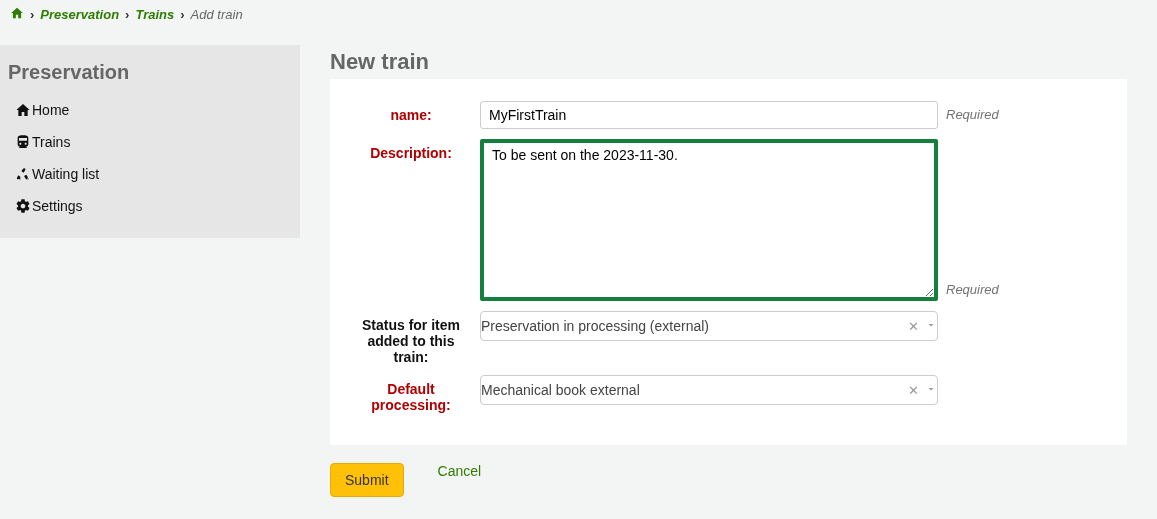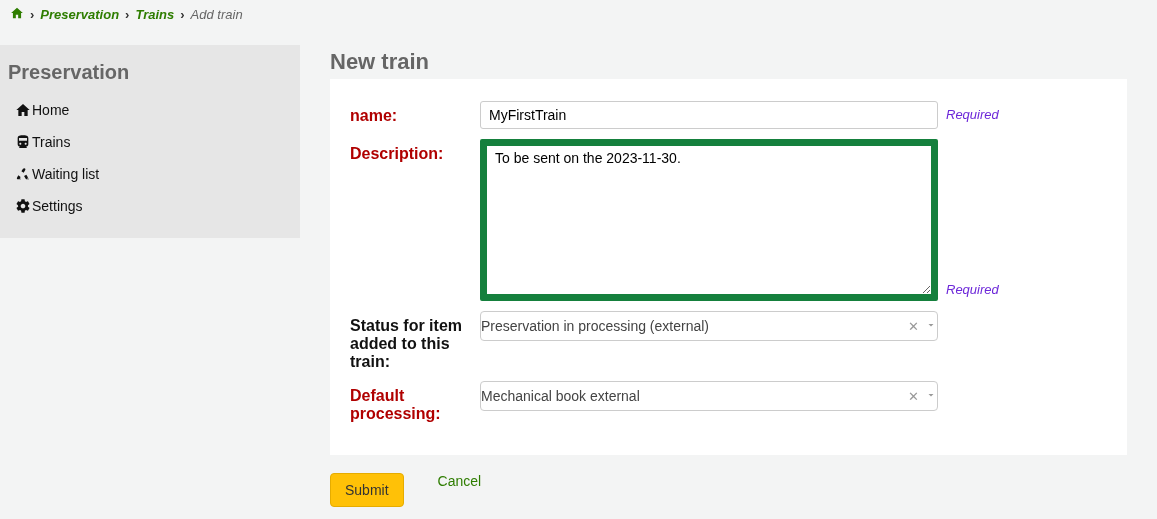--- a/index.html
+++ b/index.html
@@ -63,54 +63,54 @@
     background: #fff;
     padding: 22px 20px 22px 20px;
   }
   .form-row {
     display: flex;
     align-items: flex-start;
     margin-bottom: 10px;
   }
   .form-label {
     width: 130px;
-    text-align: left;
+    text-align: center;
     padding-right: 8px;
     padding-top: 6px;
     color: #b00000;
     font-weight: bold;
-    font-size: 16px;
+    font-size: 14px;
   }
   .form-label.nonreq { color: #111; }
   .form-field {
     flex: 0 0 458px;
     display: flex;
     flex-direction: column;
   }
   .form-hint {
     width: 60px;
-    color: #6d28d9;
+    color: #737373;
     font-style: italic;
     font-size: 13px;
     padding-left: 8px;
     padding-top: 6px;
   }
   input[type=text] {
     height: 28px;
     padding: 4px 8px;
     border: 1px solid #ccc;
     border-radius: 3px;
     font-size: 14px;
     width: 100%;
     font-family: inherit;
   }
   textarea {
     height: 162px;
     padding: 4px 8px;
-    border: 7px solid #15803d;
+    border: 4px solid #15803d;
     border-radius: 2px;
     font-size: 14px;
     width: 100%;
     resize: both;
     font-family: inherit;
   }
   .select2 {
     height: 30px;
     border: 1px solid #ccc;
     border-radius: 4px;

